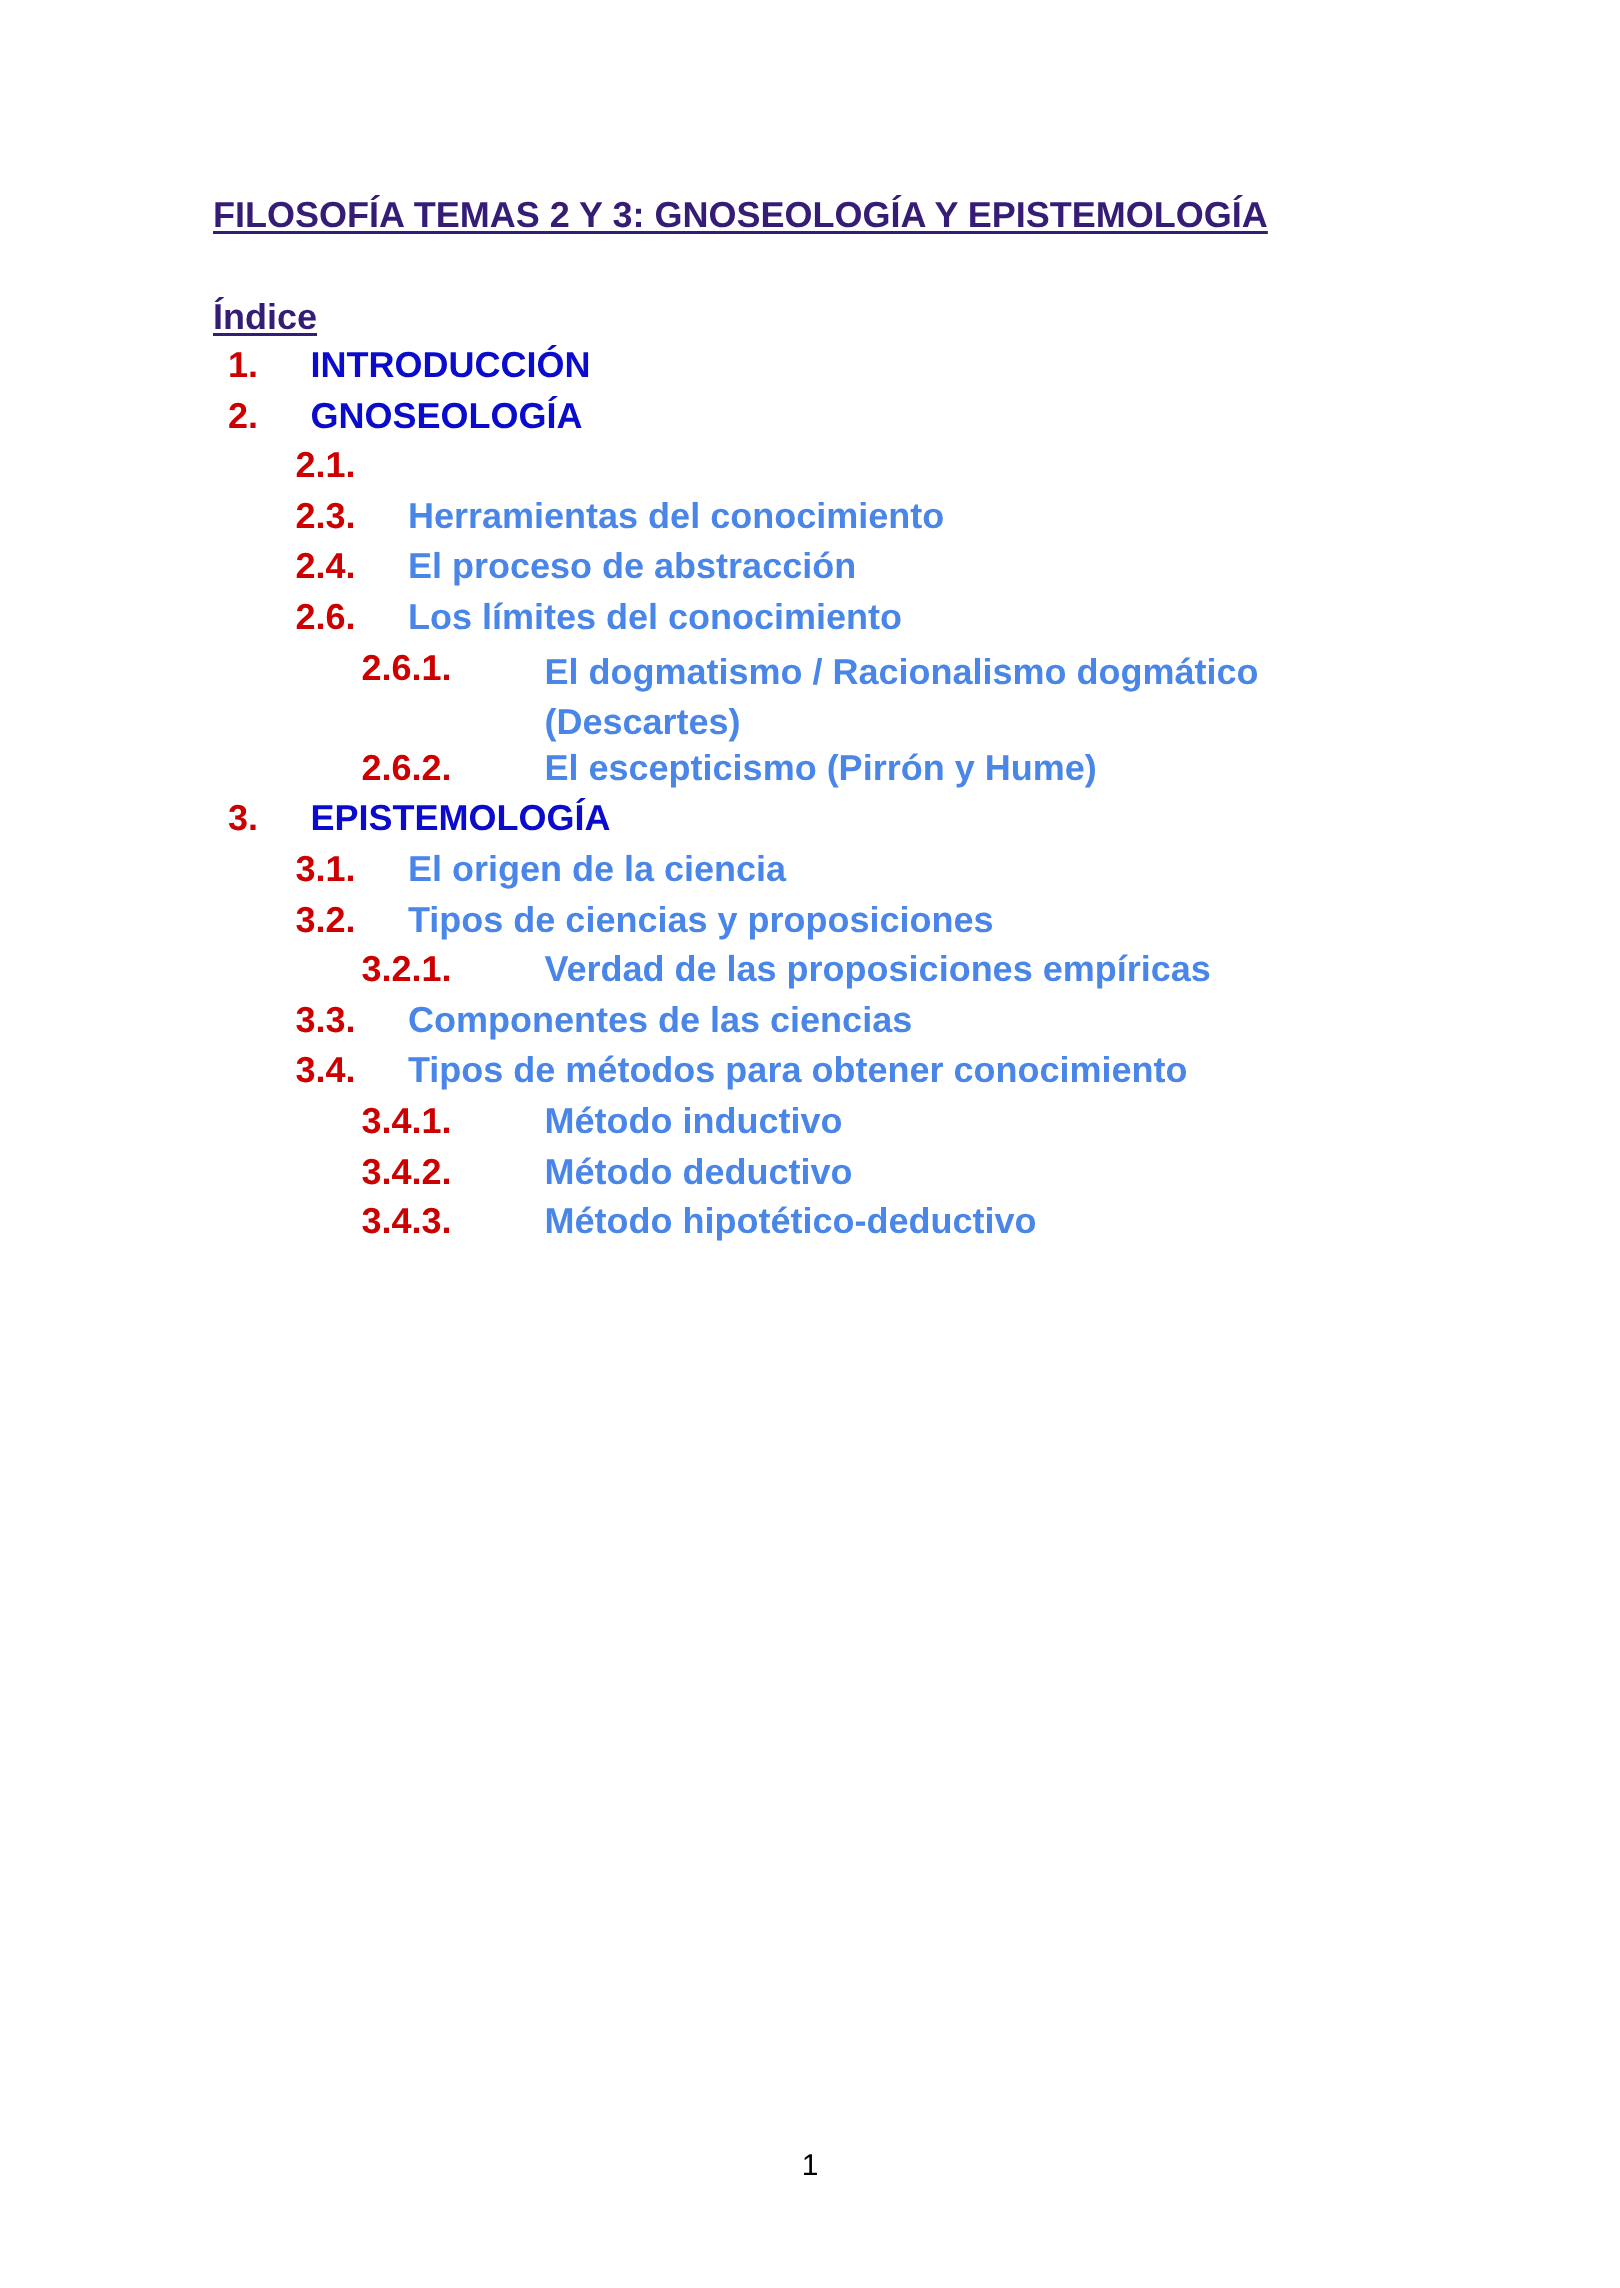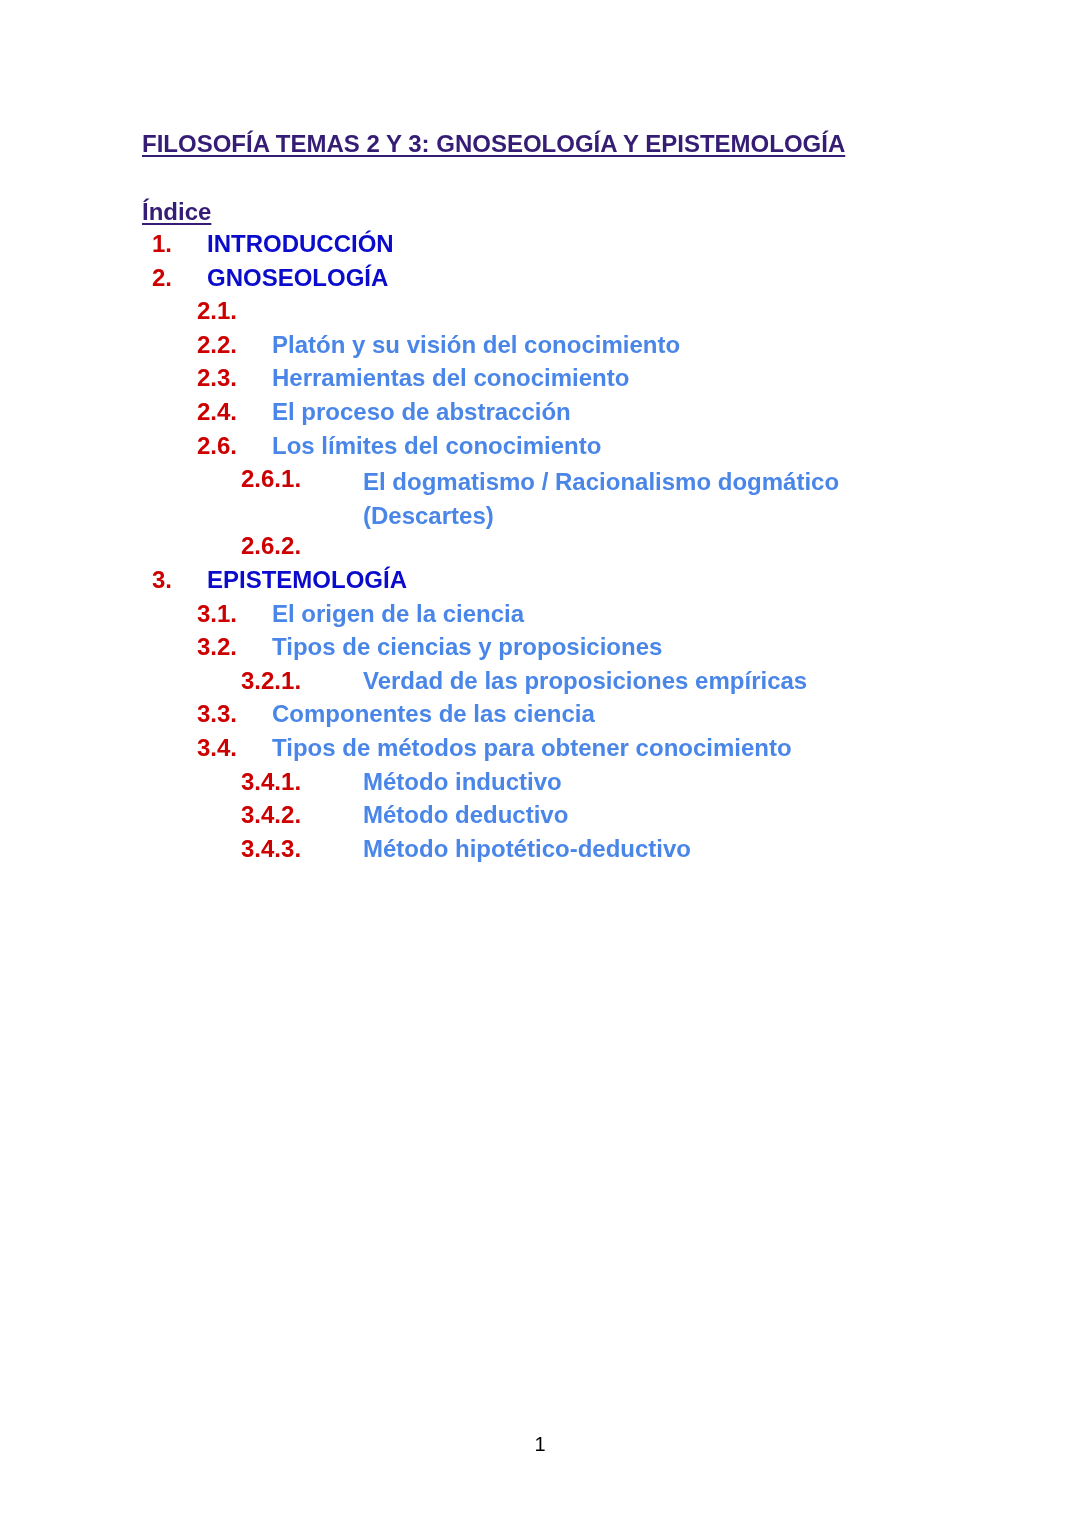--- a/index.html
+++ b/index.html
@@ -35,61 +35,58 @@
         <span class="txt">INTRODUCCIÓN</span>
       </div>
     <div class="row lvl1">
         <span class="num">2.</span>
         <span class="txt">GNOSEOLOGÍA</span>
       </div>
     <div class="row lvl2">
         <span class="num">2.1.</span>
       </div>
     <div class="row lvl2">
-        <span class="num">2.2.</span>
-        <span class="txt">Platón y su visión del conocimiento</span>
-      </div>
-    <div class="row lvl2">
         <span class="num">2.3.</span>
         <span class="txt">Herramientas del conocimiento</span>
       </div>
     <div class="row lvl2">
         <span class="num">2.4.</span>
         <span class="txt">El proceso de abstracción</span>
       </div>
     <div class="row lvl2">
         <span class="num">2.6.</span>
         <span class="txt">Los límites del conocimiento</span>
       </div>
     <div class="row lvl3 wrap">
         <span class="num">2.6.1.</span>
         <span class="txt">El dogmatismo / Racionalismo dogmático (Descartes)</span>
       </div>
     <div class="row lvl3">
         <span class="num">2.6.2.</span>
+        <span class="txt">El escepticismo (Pirrón y Hume)</span>
       </div>
     <div class="row lvl1">
         <span class="num">3.</span>
         <span class="txt">EPISTEMOLOGÍA</span>
       </div>
     <div class="row lvl2">
         <span class="num">3.1.</span>
         <span class="txt">El origen de la ciencia</span>
       </div>
     <div class="row lvl2">
         <span class="num">3.2.</span>
         <span class="txt">Tipos de ciencias y proposiciones</span>
       </div>
     <div class="row lvl3">
         <span class="num">3.2.1.</span>
         <span class="txt">Verdad de las proposiciones empíricas</span>
       </div>
     <div class="row lvl2">
         <span class="num">3.3.</span>
-        <span class="txt">Componentes de las ciencia</span>
+        <span class="txt">Componentes de las ciencias</span>
       </div>
     <div class="row lvl2">
         <span class="num">3.4.</span>
         <span class="txt">Tipos de métodos para obtener conocimiento</span>
       </div>
     <div class="row lvl3">
         <span class="num">3.4.1.</span>
         <span class="txt">Método inductivo</span>
       </div>
     <div class="row lvl3">

